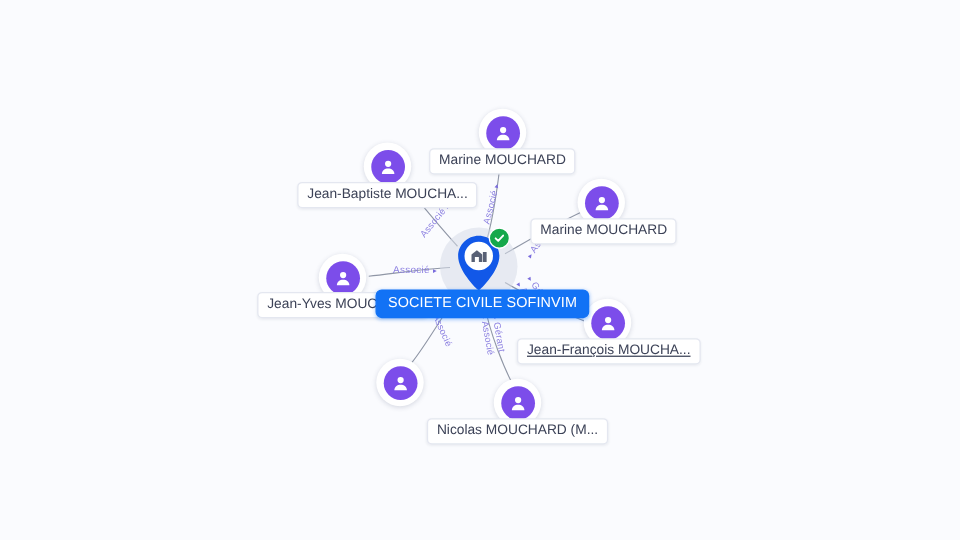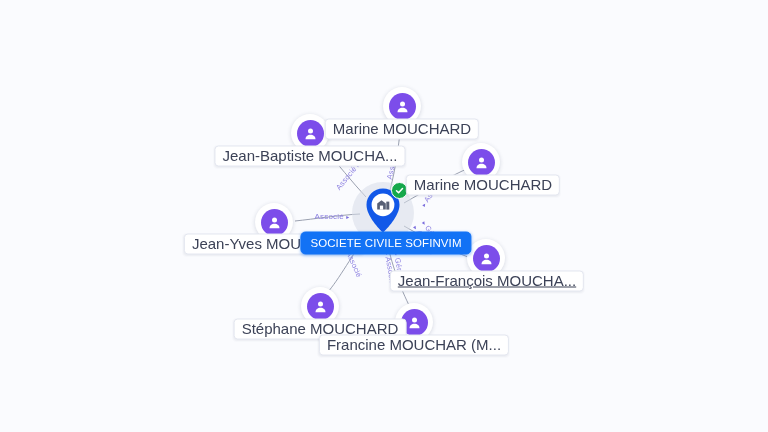--- a/index.html
+++ b/index.html
@@ -96,21 +96,21 @@
 
   
   .label-chip {
     position: absolute;
     transform: translate(-50%, -50%);
     white-space: nowrap;
     background: #ffffff;
     border: 1px solid #e4e7f0;
     border-radius: 4px;
     padding: 3px 7px 4px 7px;
-    font-size: 15px;
+    font-size: 11px;
     line-height: 12px;
     color: #3c4257;
     box-shadow: 0 1px 2px rgba(40,50,90,0.07);
   }
   .label-chip.primary {
     background: #1272f5;
     border-color: #1272f5;
     color: #ffffff;
     font-size: 11.5px;
     letter-spacing: 0.1px;
@@ -279,19 +279,18 @@
             <path d="M4 12.5 L9.5 18 L20 6.5"></path>
           </svg>
       </div>
     </div>
 
     <div class="label-chip" style="left:402px; top:129px;">Marine MOUCHARD</div>
     <div class="label-chip" style="left:310px; top:156px;">Jean-Baptiste MOUCHA...</div>
     <div class="label-chip" style="left:483px; top:185px;">Marine MOUCHARD</div>
     <div class="label-chip" style="left:274px; top:244px;">Jean-Yves MOUCHAR...</div>
     <div class="label-chip" style="left:487px; top:281px;text-decoration:underline;">Jean-François MOUCHA...</div>
-    <div class="label-chip" style="left:320px; top:329px;">Stéphane MOUCHARD</div>
-    <div class="label-chip" style="left:414px; top:345px;">Francine MOUCHAR (M...</div>
+    <div class="label-chip" style="left:414px; top:345px;">Nicolas MOUCHARD (M...</div>
 
     <div class="label-chip primary" style="left:386px; top:243px;">SOCIETE CIVILE SOFINVIM</div>
 
   </div>
 </div>
 
 </body></html>

